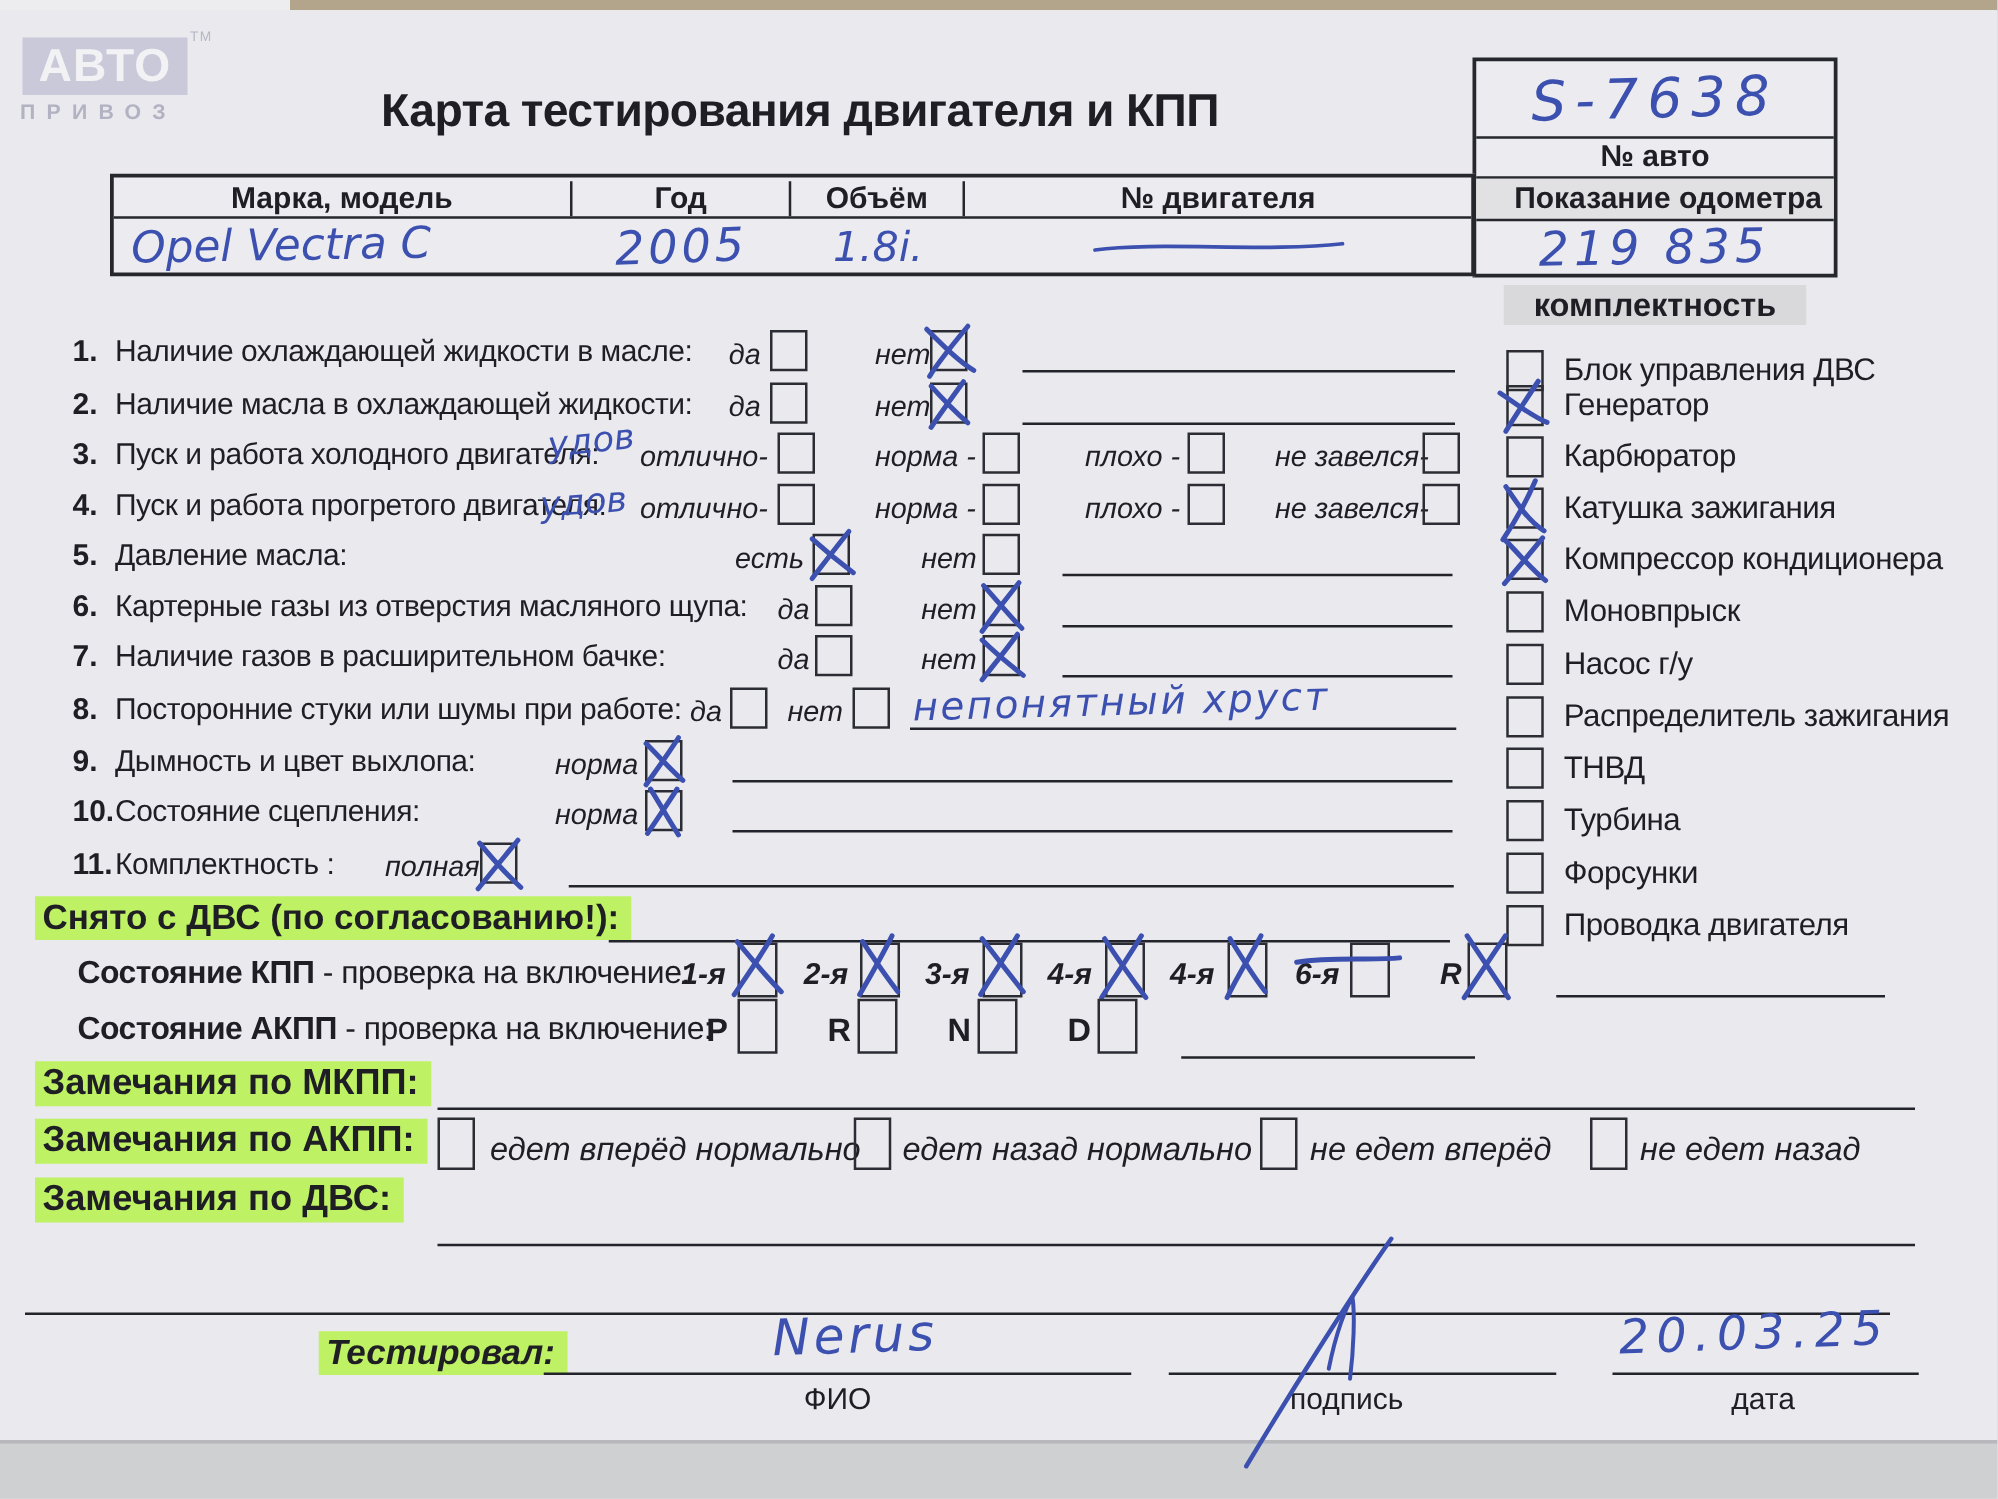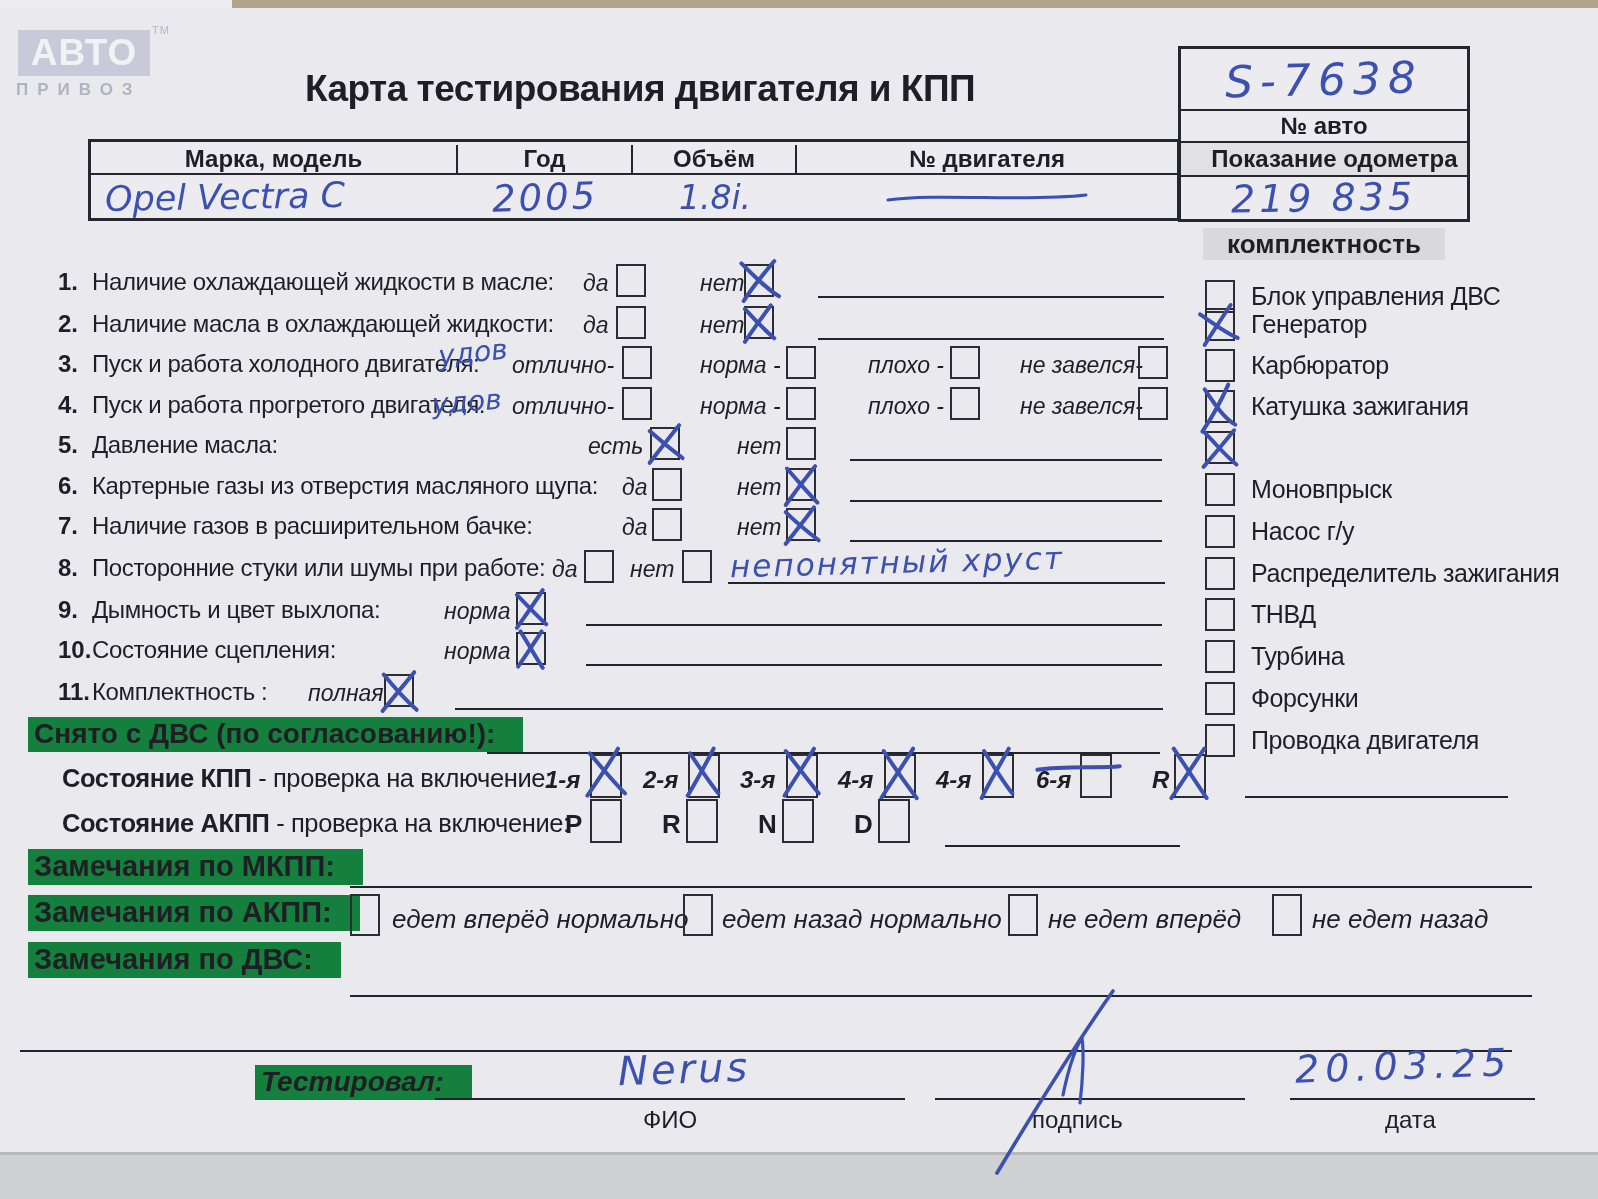--- a/index.html
+++ b/index.html
@@ -32,40 +32,40 @@
   .cb-r2{height:32px;border-bottom:2.5px solid #26262d;font-size:24px;font-weight:bold;}
   .cb-r3{height:34px;border-bottom:2.5px solid #26262d;font-size:24px;font-weight:bold;background:#e1e1e4;padding-left:21px;}
   .cb-r4{height:42px;}
   
   .vtable{position:absolute;left:88px;top:131px;width:1092px;height:82px;border:3px solid #26262d;box-sizing:border-box;background:#ebebf0;}
   .vt-head{display:flex;height:33px;border-bottom:2.5px solid #26262d;box-sizing:border-box;align-items:flex-end;}
   .vt-vals{display:flex;height:44px;position:relative;}
   .vt-cell{box-sizing:border-box;display:flex;align-items:center;justify-content:center;font-size:24px;font-weight:bold;}
   .vt-c1{width:367px;border-right:2.5px solid #26262d;}
   .vt-c2{width:175px;border-right:2.5px solid #26262d;}
-  .vt-c3{width:164px;border-right:2.5px solid #26262d;}
+  .vt-c3{width:139px;border-right:2.5px solid #26262d;}
   .vt-c4{flex:1;}
   .vt-vals .vt-cell{font-weight:normal;}
   
   .hw{font-family:"DejaVu Sans", sans-serif;font-style:italic;color:#3c50b0;}
   
   .crow{position:absolute;left:0;width:1598px;height:40px;}
   .num{position:absolute;left:58px;top:2px;font-size:24px;font-weight:bold;}
   .lbl{position:absolute;left:92px;top:2px;font-size:24px;letter-spacing:-0.4px;white-space:nowrap;}
   .opt{position:absolute;top:4px;font-size:23px;font-style:italic;white-space:nowrap;}
   .cb{position:absolute;top:-2px;width:30px;height:33px;border:2.5px solid #2c2c35;box-sizing:border-box;background:transparent;}
   .cb svg{position:absolute;left:-5px;top:-5px;width:36px;height:40px;display:none;overflow:visible;}
   .cb svg path{stroke:#3c50b0;stroke-width:3.4;fill:none;stroke-linecap:round;}
   .cb.checked svg.x{display:block;}
   .cb[data-markval="x"] svg.x{display:block;}
   .cb[data-markval="dash"] svg.dash{display:block;}
   .cb-tall{width:32px;height:44px;top:-8px;}
   .cb-note{width:30px;height:42px;top:-2px;}
   .ln{position:absolute;border-bottom:2.2px solid #23232b;height:0;}
-  .hl{background:#15803d;padding:1px 28px 3px 6px;}
+  .hl{background:#bef264;padding:1px 10px 3px 6px;}
   .bold-label{position:absolute;left:28px;top:0;font-size:28px;font-weight:bold;white-space:nowrap;}
   .glabel{position:absolute;top:4px;font-size:24px;font-style:italic;font-weight:bold;white-space:nowrap;}
   .gletter{position:absolute;top:2px;font-size:26px;font-weight:bold;white-space:nowrap;}
   
   .comp-head{position:absolute;left:1203px;top:220px;width:242px;height:32px;background:#d9d9dc;
     display:flex;align-items:center;justify-content:center;font-size:26px;font-weight:bold;}
   .citem{position:absolute;left:1205px;height:36px;display:flex;align-items:center;}
   .citem .cb{position:relative;top:0;flex:none;}
   .citem .clabel{margin-left:16px;font-size:25px;letter-spacing:-0.4px;white-space:nowrap;}
   
@@ -153,20 +153,21 @@
       </span>
     <span class="clabel">Катушка зажигания</span>
   </div>
   <div class="citem" style="top:421px">
     <span class="cb checked">
         <svg class="x" viewBox="0 0 30 34">
           <path d="M2 4 C 12 14, 20 24, 29 31"></path>
           <path d="M27 2 C 18 13, 8 25, 1 33"></path>
         </svg>
       </span>
+    <span class="clabel">Компрессор кондиционера</span>
   </div>
   <div class="citem" style="top:463px">
     <span class="cb"></span>
     <span class="clabel">Моновпрыск</span>
   </div>
   <div class="citem" style="top:505px">
     <span class="cb"></span>
     <span class="clabel">Насос г/у</span>
   </div>
   <div class="citem" style="top:547px">

